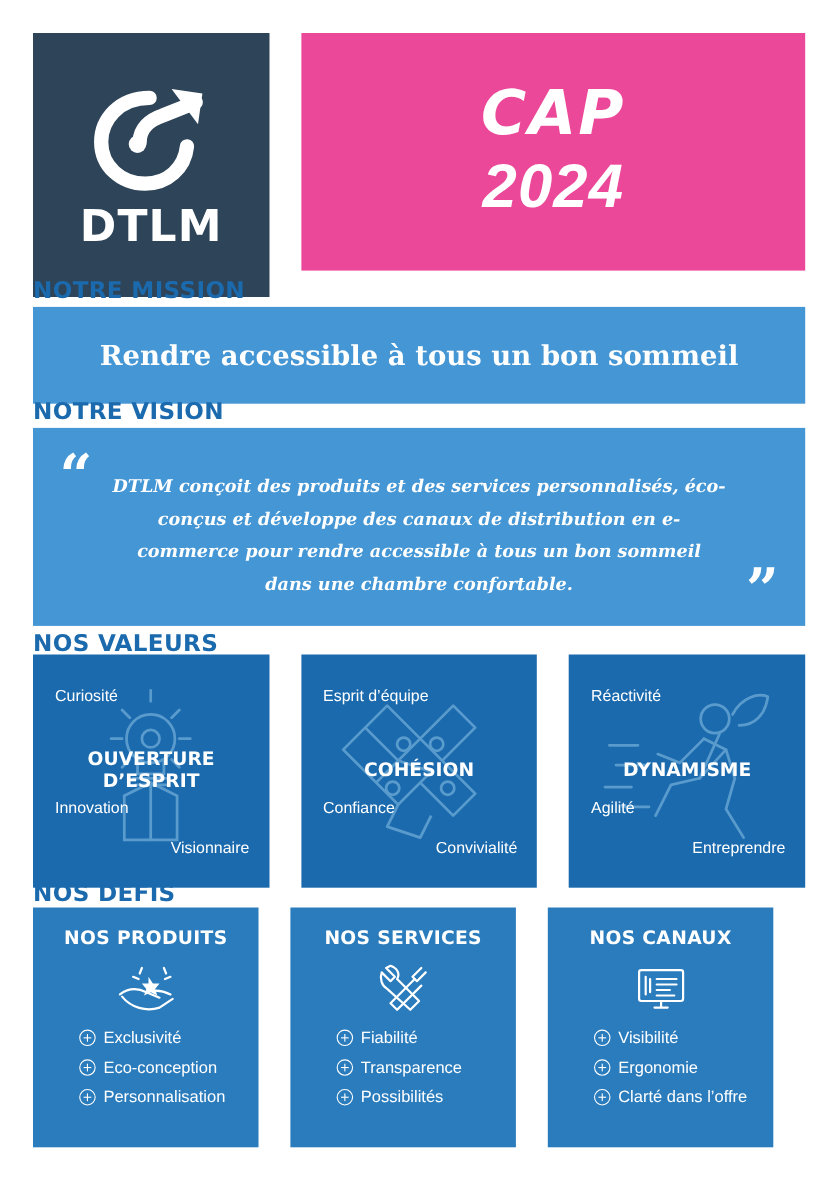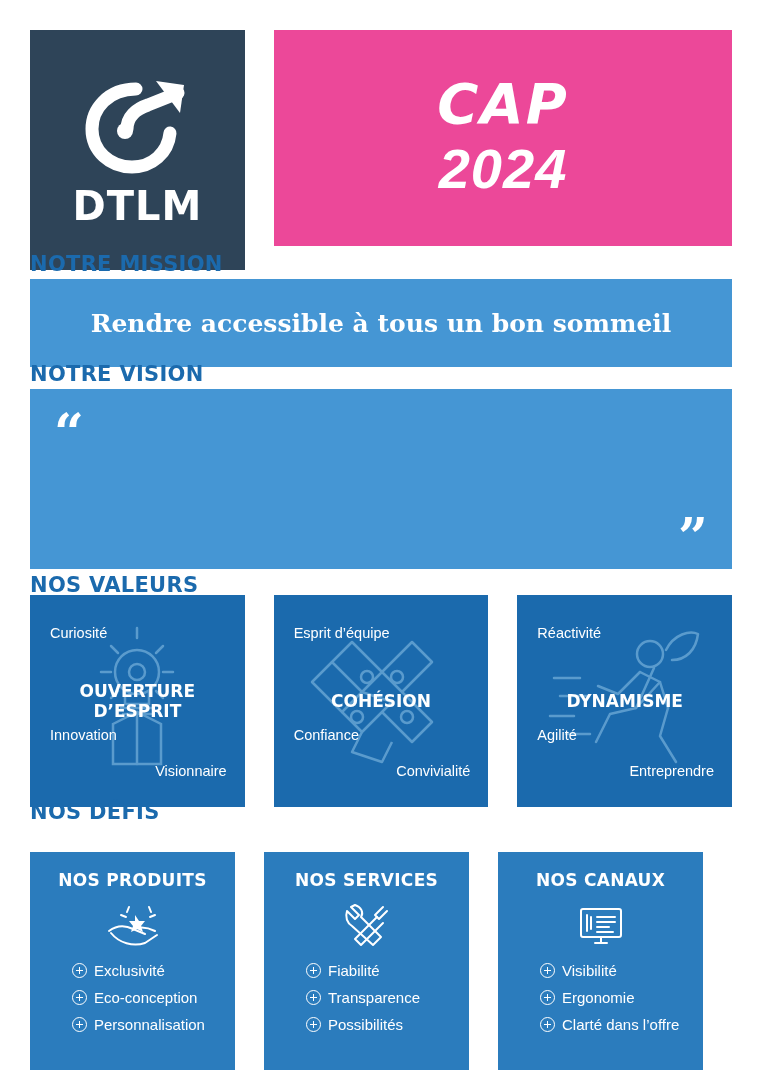--- a/index.html
+++ b/index.html
@@ -187,21 +187,21 @@
     font-family: "Liberation Sans", sans-serif;
   }
   .kw-tl { left: 20px; top: 30px; }
   .kw-bl { left: 20px; top: 132px; }
   .kw-br { right: 18px; top: 168px; }
 
   
   .defis-row {
     position: absolute;
     left: 30px;
-    top: 852px;
+    top: 825px;
     width: 673px;
     height: 218px;
     display: flex;
     gap: 29px;
   }
   .defi-card {
     flex: 1;
     background: #2b7cbd;
     color: #ffffff;
     padding: 18px 0 0 0;
@@ -277,20 +277,21 @@
   </div>
 
   <div class="sec-head" style="top:252px;">NOTRE MISSION</div>
   <div class="mission-band">
     <div class="mission-text">Rendre accessible à tous un bon sommeil</div>
   </div>
 
   <div class="sec-head" style="top:362px;">NOTRE VISION</div>
   <div class="vision-band">
     <div class="quote-open">“</div>
+    <div class="vision-text">DTLM conçoit des produits et des services personnalisés, éco-conçus et développe des canaux de distribution en e-commerce pour rendre accessible à tous un bon sommeil dans une chambre confortable.</div>
     <div class="quote-close">”</div>
   </div>
 
   <div class="sec-head" style="top:573px;">NOS VALEURS</div>
   <div class="values-row">
 
     <div class="value-card">
       <div class="value-art">
         <svg width="120" height="150" viewBox="0 0 120 150" xmlns="http://www.w3.org/2000/svg" fill="none" stroke="#8fc4e8" stroke-width="2.5" stroke-linecap="round">
           <circle cx="60" cy="48" r="22"></circle>

